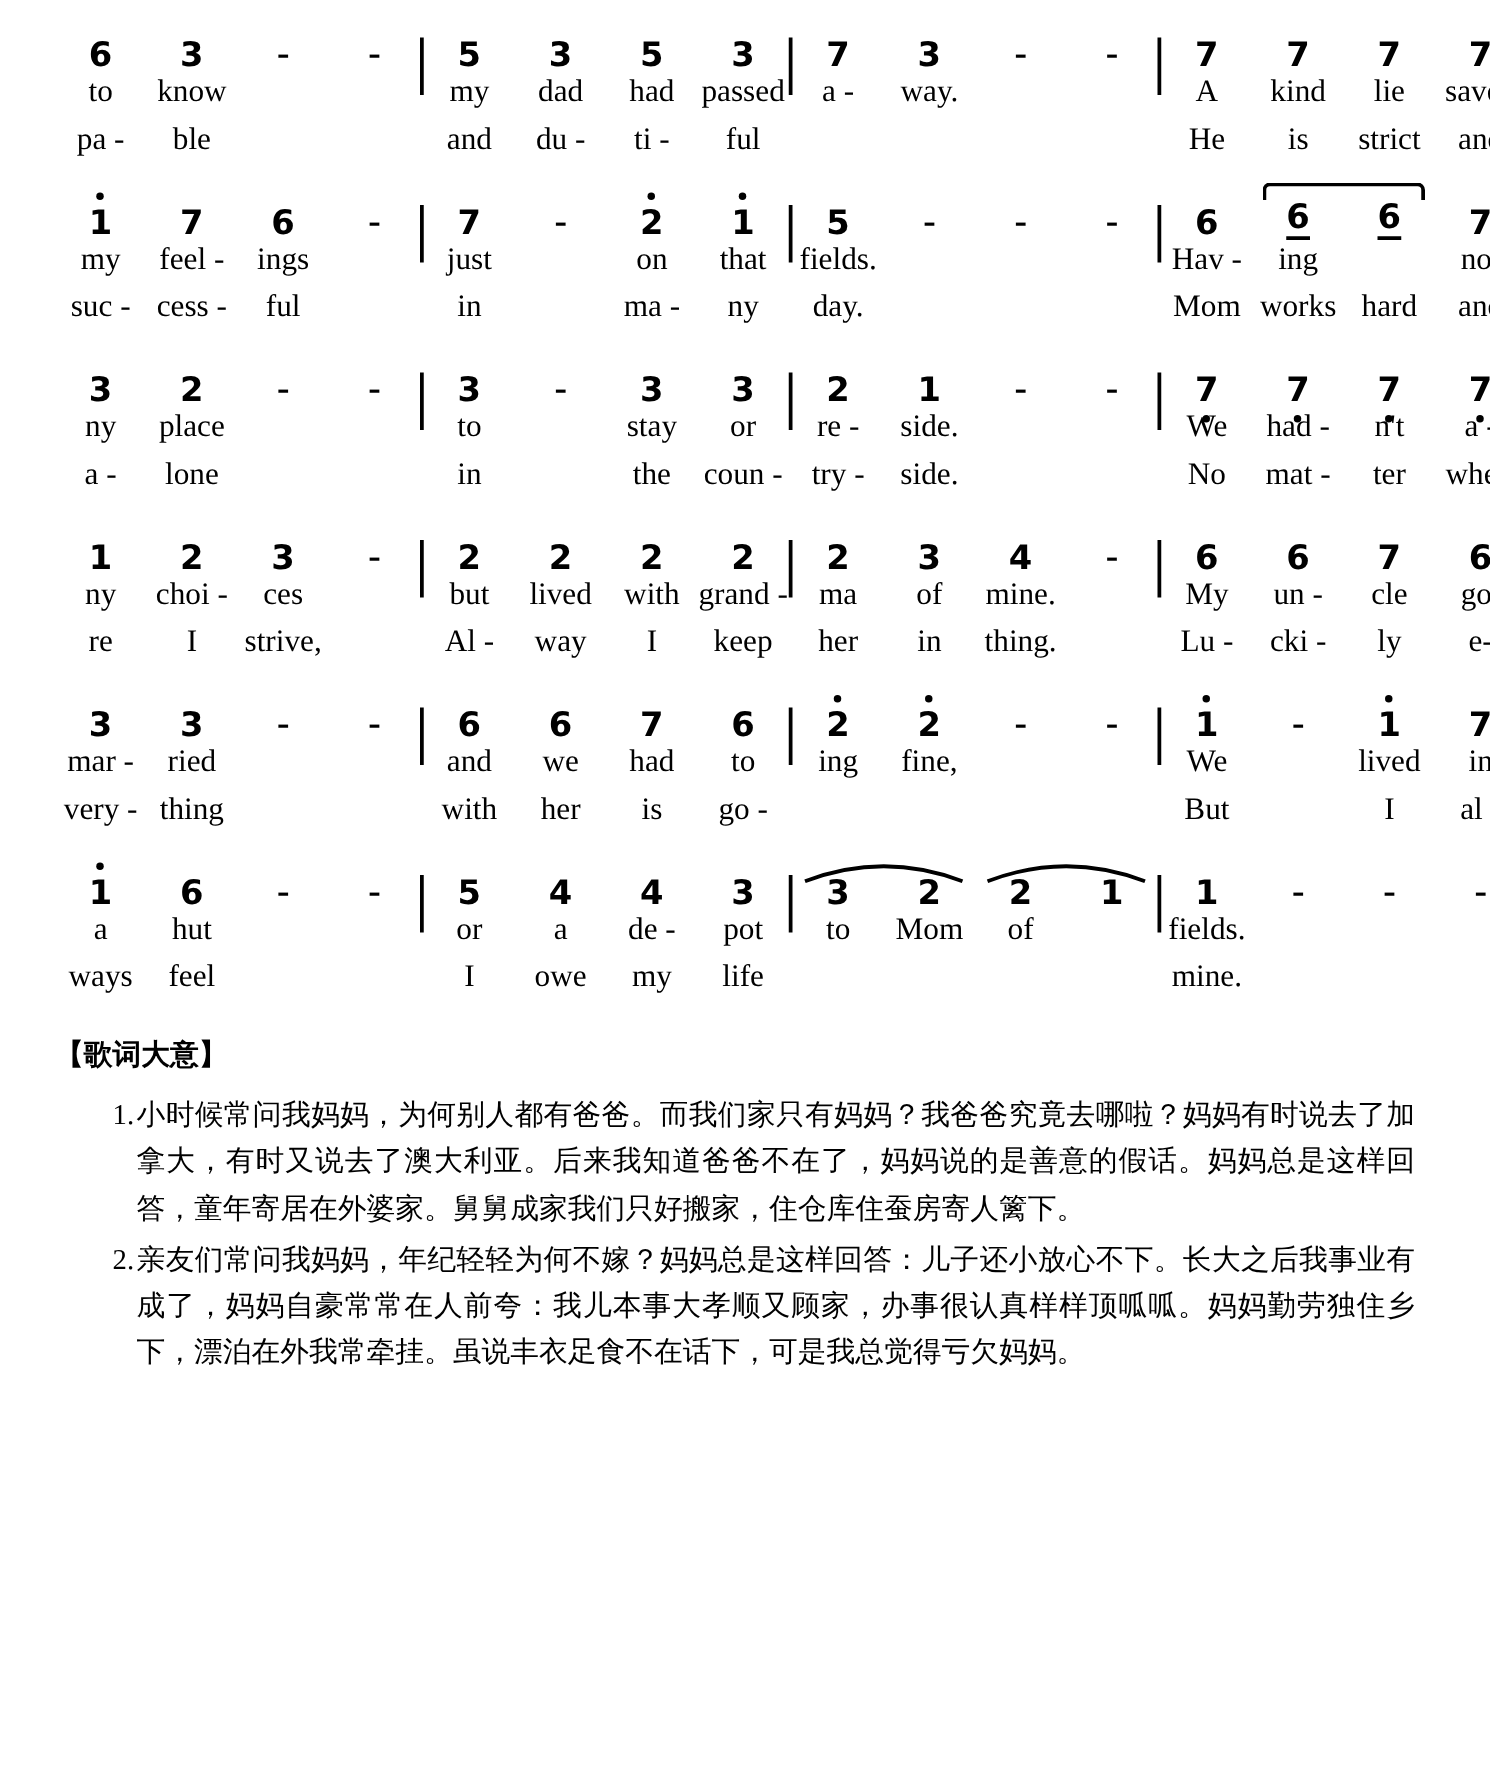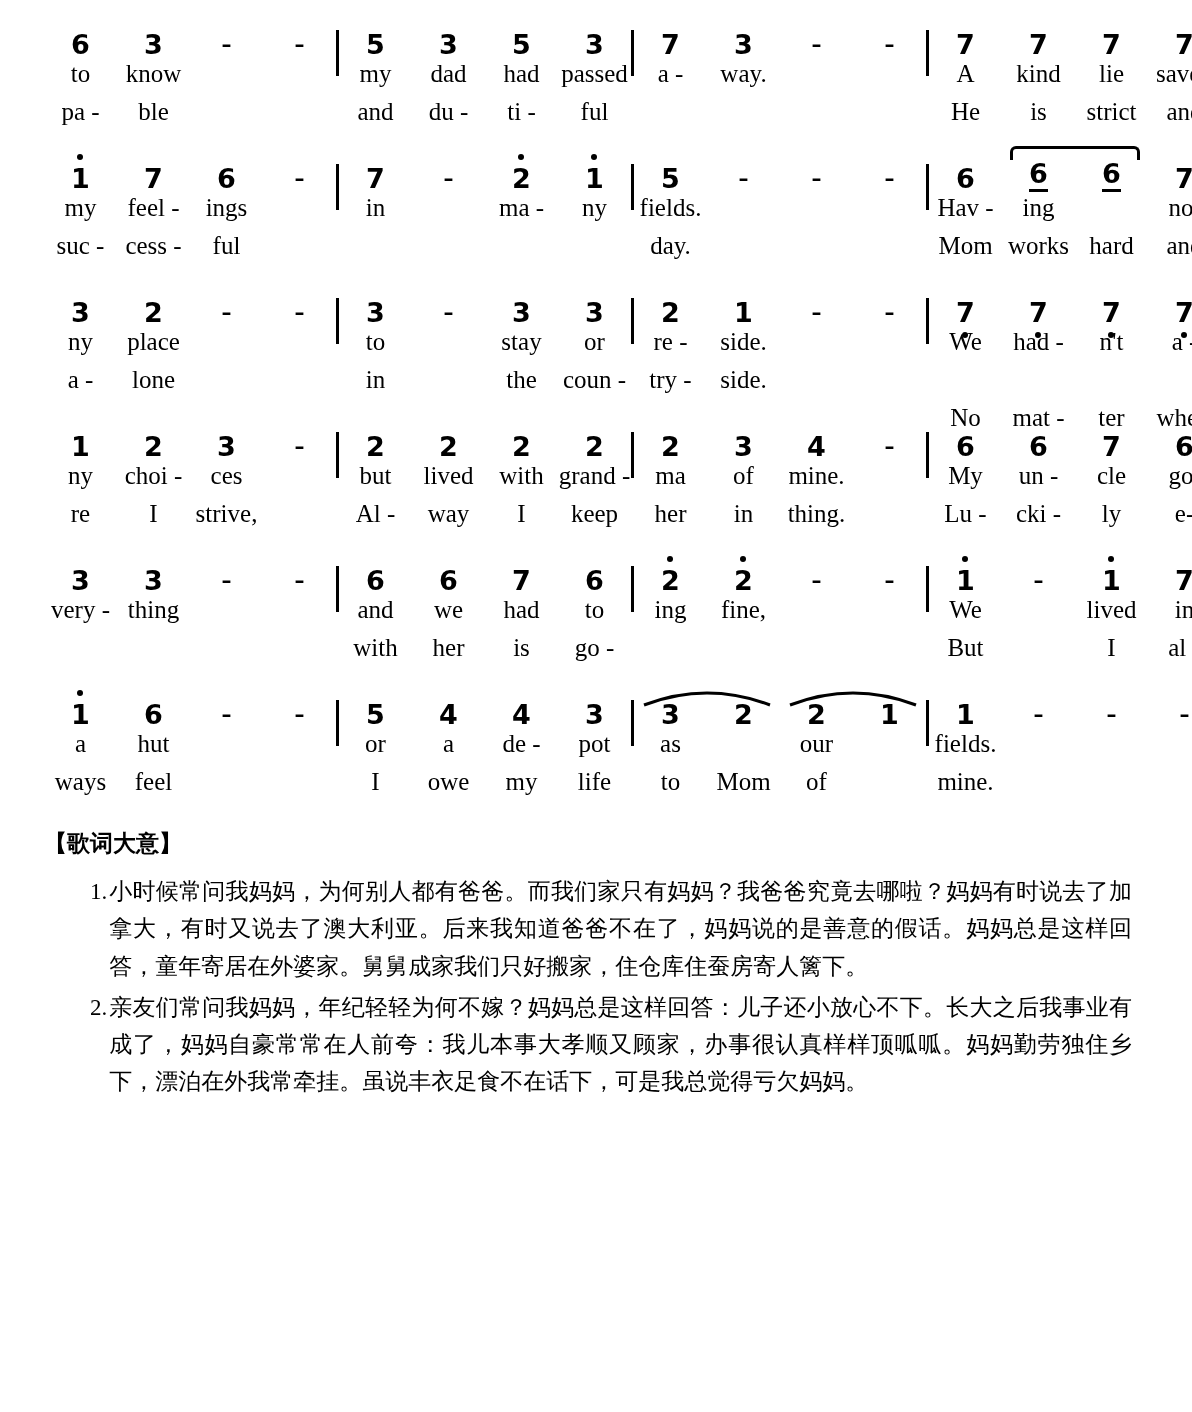--- a/index.html
+++ b/index.html
@@ -387,20 +387,34 @@
             </div>
             <div class="cell" style="width: 73px;">
               <span class="note up">2</span>
             </div>
             <div class="cell" style="width: 73px;">
               <span class="note up">1</span>
             </div>
           </div>
           <div class="lyr-row">
             <div class="cell" style="width: 73px;">
+              <span class="lyr">just</span>
+            </div>
+            <div class="cell" style="width: 73px;">
+              <span class="lyr"></span>
+            </div>
+            <div class="cell" style="width: 73px;">
+              <span class="lyr">on</span>
+            </div>
+            <div class="cell" style="width: 73px;">
+              <span class="lyr">that</span>
+            </div>
+          </div>
+          <div class="lyr-row">
+            <div class="cell" style="width: 73px;">
               <span class="lyr">in</span>
             </div>
             <div class="cell" style="width: 73px;">
               <span class="lyr"></span>
             </div>
             <div class="cell" style="width: 73px;">
               <span class="lyr">ma -</span>
             </div>
             <div class="cell" style="width: 73px;">
               <span class="lyr">ny</span>
@@ -661,21 +675,21 @@
               <span class="lyr">n't</span>
             </div>
             <div class="cell" style="width: 73px;">
               <span class="lyr">a -</span>
             </div>
           </div>
           <div class="lyr-row">
             <div class="cell" style="width: 73px;">
               <span class="lyr">No</span>
             </div>
-            <div class="cell" style="width: 73px; margin-top: 38px;">
+            <div class="cell" style="width: 73px;">
               <span class="lyr">mat -</span>
             </div>
             <div class="cell" style="width: 73px;">
               <span class="lyr">ter</span>
             </div>
             <div class="cell" style="width: 73px;">
               <span class="lyr">whe -</span>
             </div>
           </div>
         </div>
@@ -868,20 +882,34 @@
               <span class="note">3</span>
             </div>
             <div class="cell" style="width: 73px;">
               <span class="note">3</span>
             </div>
             <div class="cell" style="width: 73px;">
               <span class="note dash">-</span>
             </div>
             <div class="cell" style="width: 73px;">
               <span class="note dash">-</span>
+            </div>
+          </div>
+          <div class="lyr-row">
+            <div class="cell" style="width: 73px;">
+              <span class="lyr">mar -</span>
+            </div>
+            <div class="cell" style="width: 73px;">
+              <span class="lyr">ried</span>
+            </div>
+            <div class="cell" style="width: 73px;">
+              <span class="lyr"></span>
+            </div>
+            <div class="cell" style="width: 73px;">
+              <span class="lyr"></span>
             </div>
           </div>
           <div class="lyr-row">
             <div class="cell" style="width: 73px;">
               <span class="lyr">very -</span>
             </div>
             <div class="cell" style="width: 73px;">
               <span class="lyr">thing</span>
             </div>
             <div class="cell" style="width: 73px;">
@@ -1117,34 +1145,20 @@
               <span class="note">2</span>
             </div>
             <div class="cell" style="width: 73px;">
               <span class="note">2</span>
               <span class="slur" style="width: 146px;"><svg width="146" height="22" viewBox="0 0 146 22">
                   <path d="M10 20 Q 73 -4 136 20" fill="none" stroke="#000" stroke-width="3"></path>
                 </svg></span>
             </div>
             <div class="cell" style="width: 73px;">
               <span class="note">1</span>
-            </div>
-          </div>
-          <div class="lyr-row">
-            <div class="cell" style="width: 73px;">
-              <span class="lyr">as</span>
-            </div>
-            <div class="cell" style="width: 73px;">
-              <span class="lyr"></span>
-            </div>
-            <div class="cell" style="width: 73px;">
-              <span class="lyr">our</span>
-            </div>
-            <div class="cell" style="width: 73px;">
-              <span class="lyr"></span>
             </div>
           </div>
           <div class="lyr-row">
             <div class="cell" style="width: 73px;">
               <span class="lyr">to</span>
             </div>
             <div class="cell" style="width: 73px;">
               <span class="lyr">Mom</span>
             </div>
             <div class="cell" style="width: 73px;">

